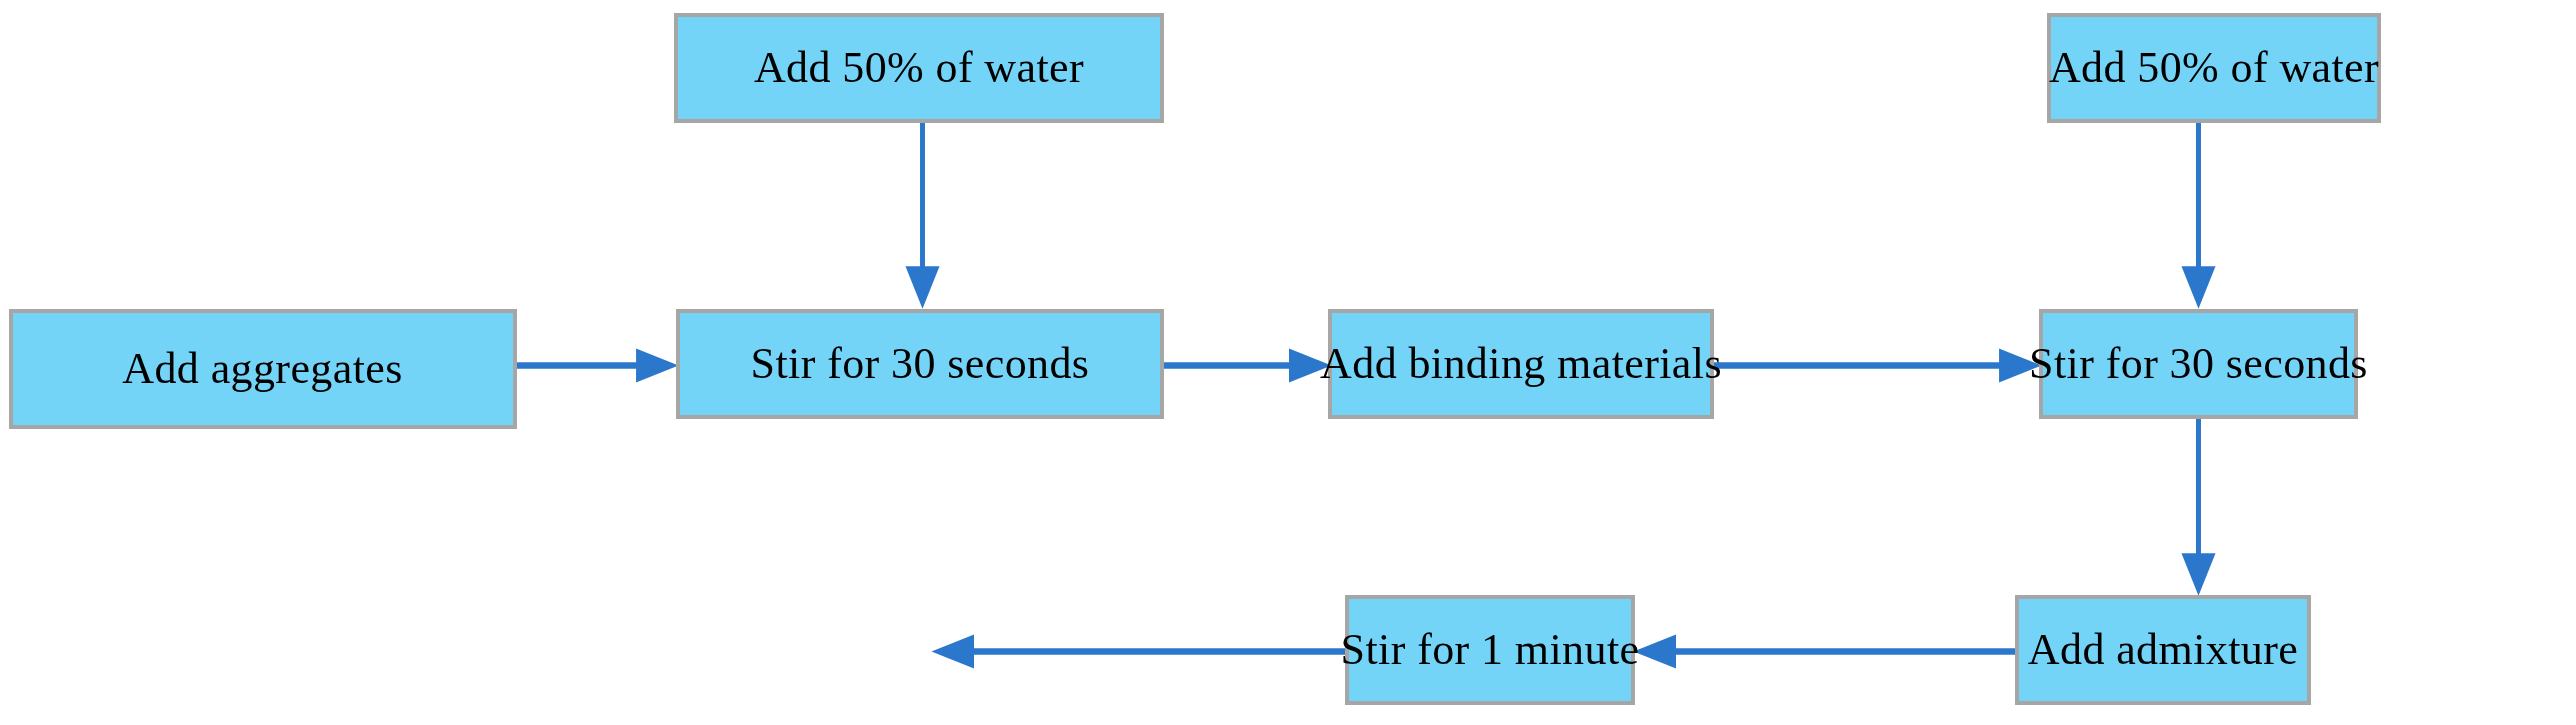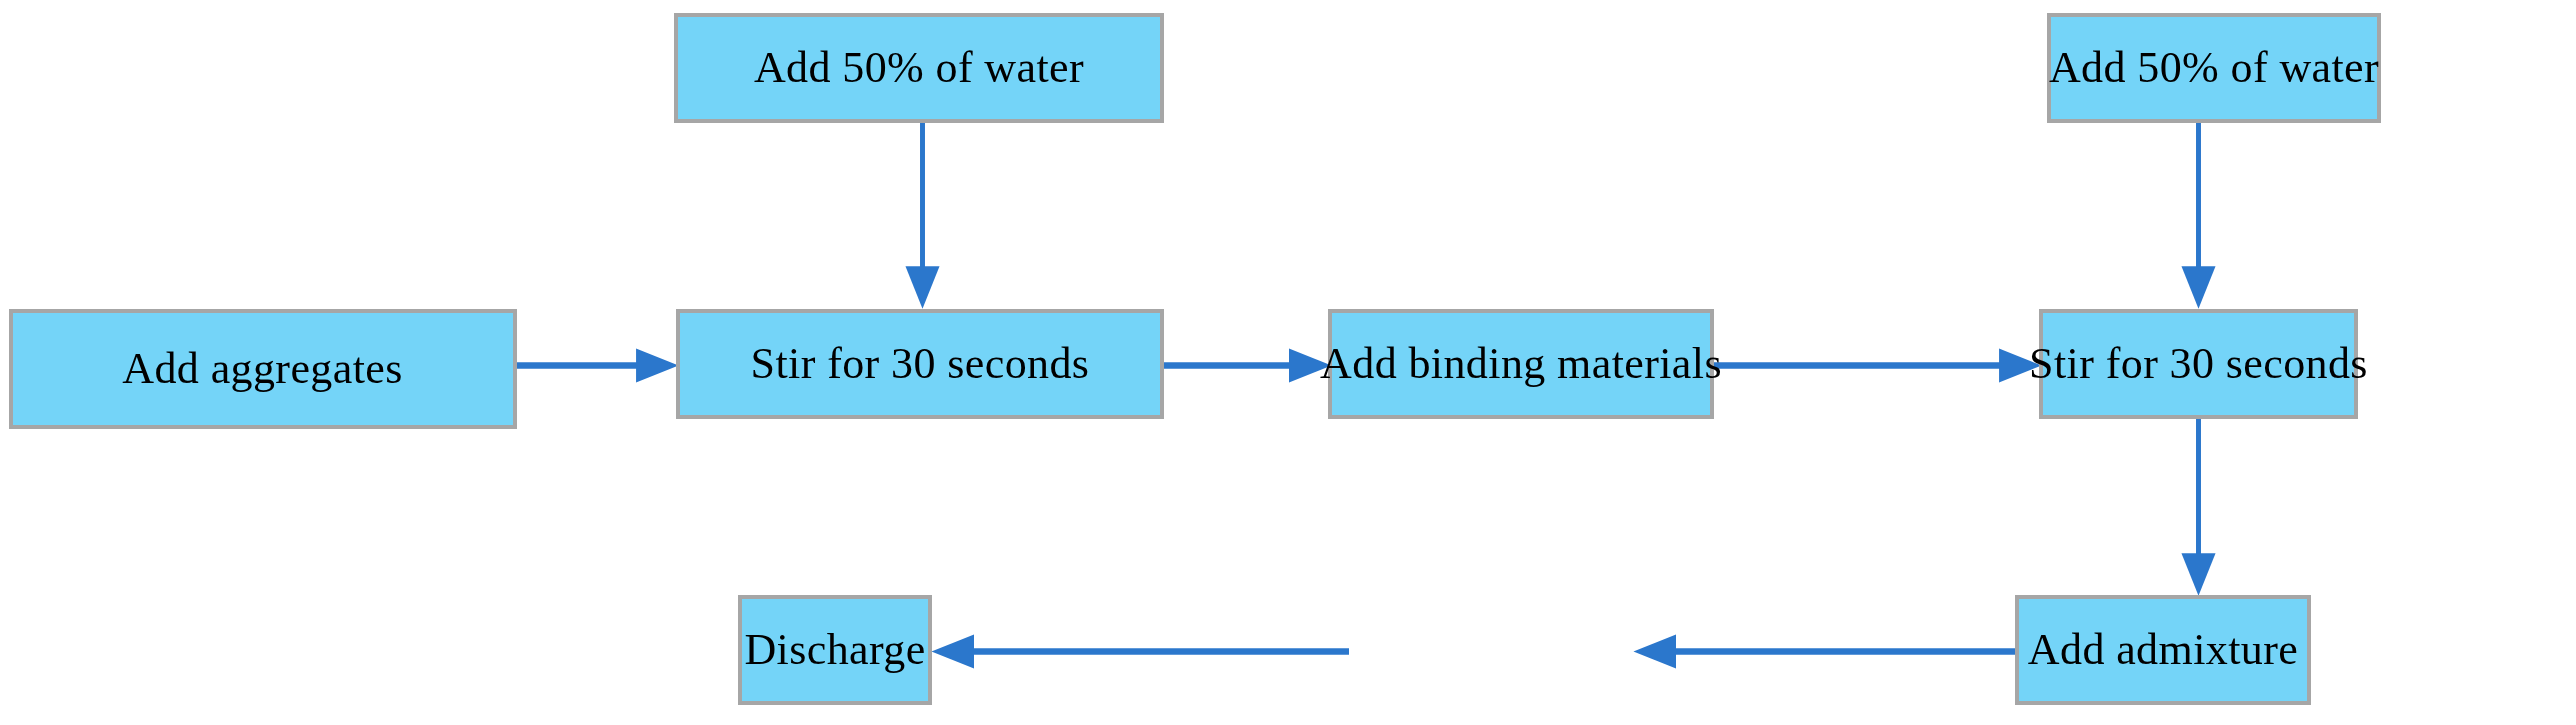--- a/index.html
+++ b/index.html
@@ -123,23 +123,23 @@
   </div>
 
   <div class="node" style="left:1328px; top:309px; width:386px; height:110px;">
     <span class="label">Add binding materials</span>
   </div>
 
   <div class="node" style="left:2039px; top:309px; width:319px; height:110px;">
     <span class="label">Stir for 30 seconds</span>
   </div>
 
-  <div class="node" style="left:738px; top:595px; width:194px; height:110px;">
-    <span class="label">Discharge</span>
+
+  <div class="node" style="left:1345px; top:595px; width:290px; height:110px;">
+    <span class="label">Stir for 1 minute</span>
   </div>
-
 
   <div class="node" style="left:2015px; top:595px; width:296px; height:110px;">
     <span class="label">Add admixture</span>
   </div>
 
 </div>
 
 
 </body></html>

